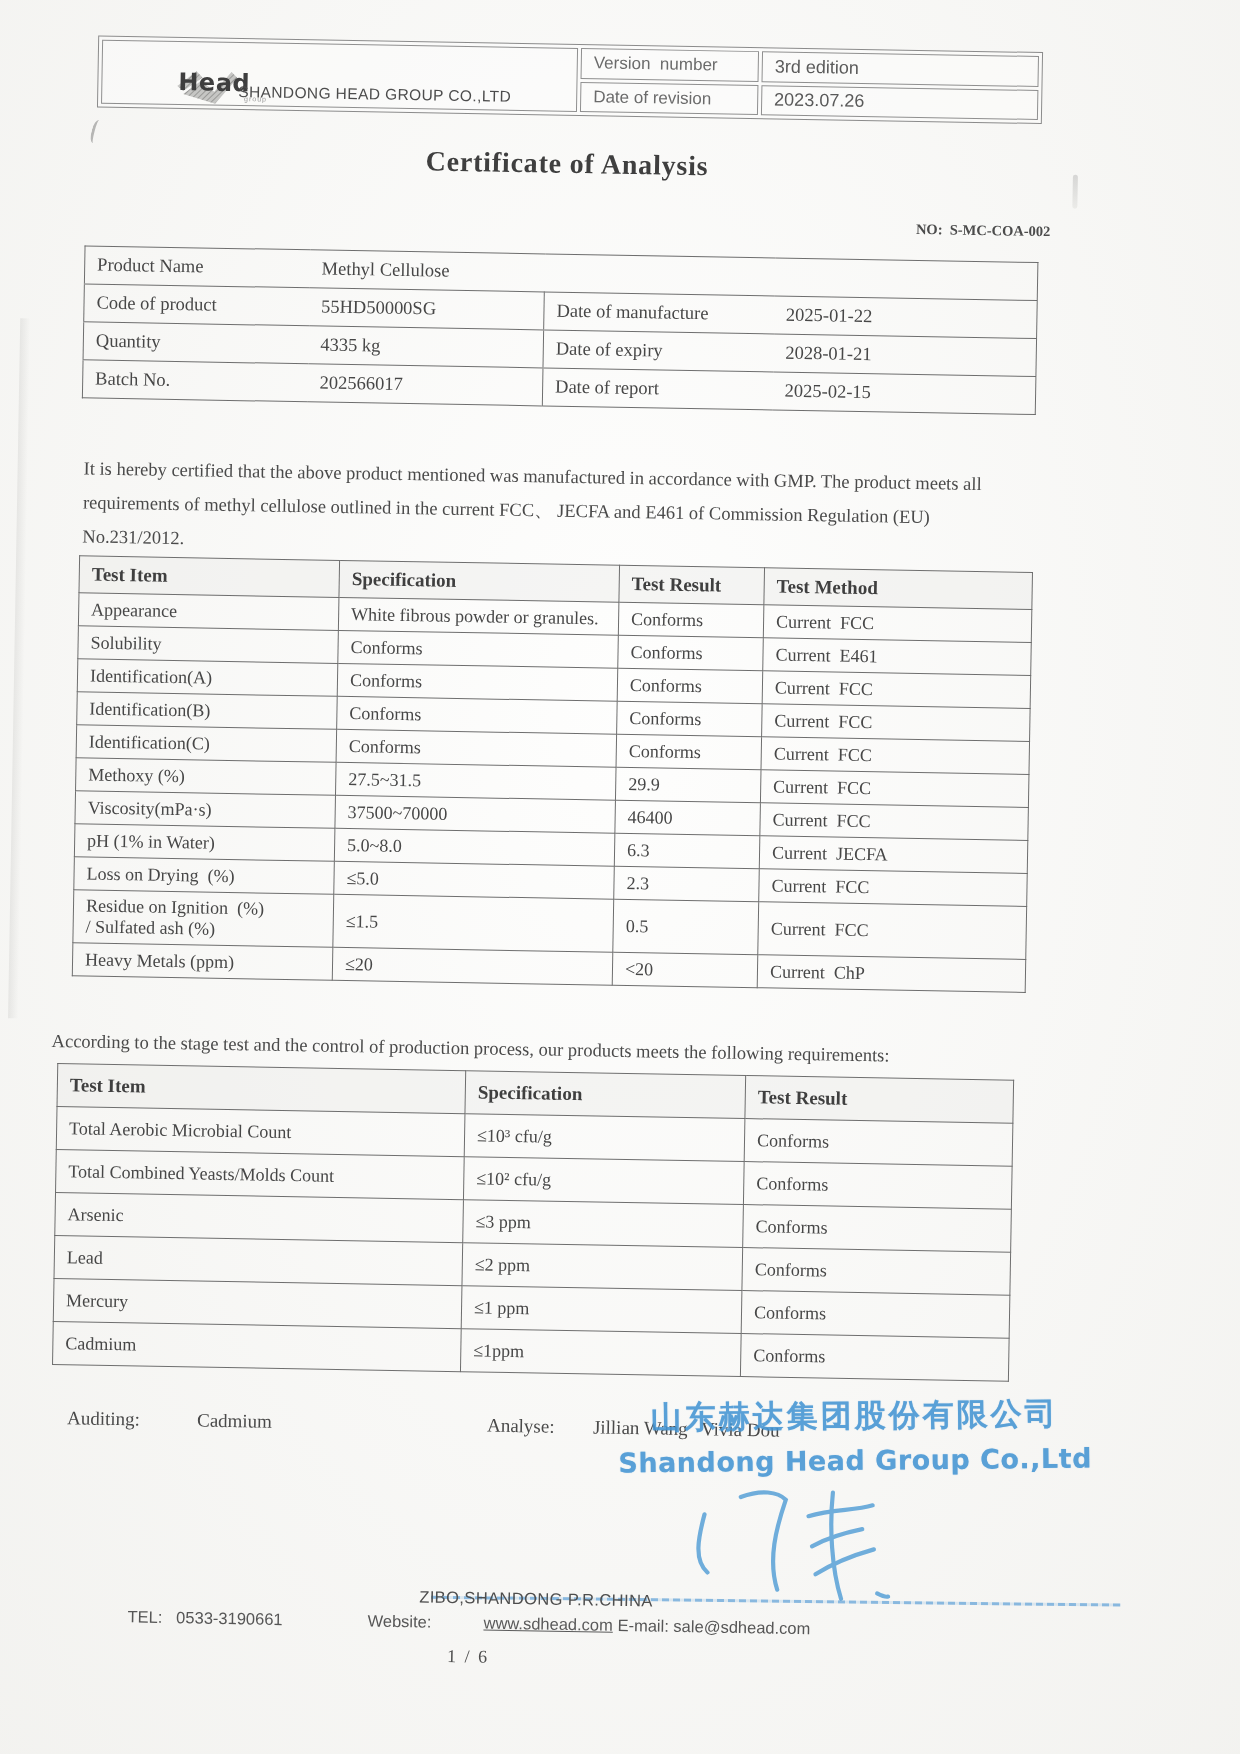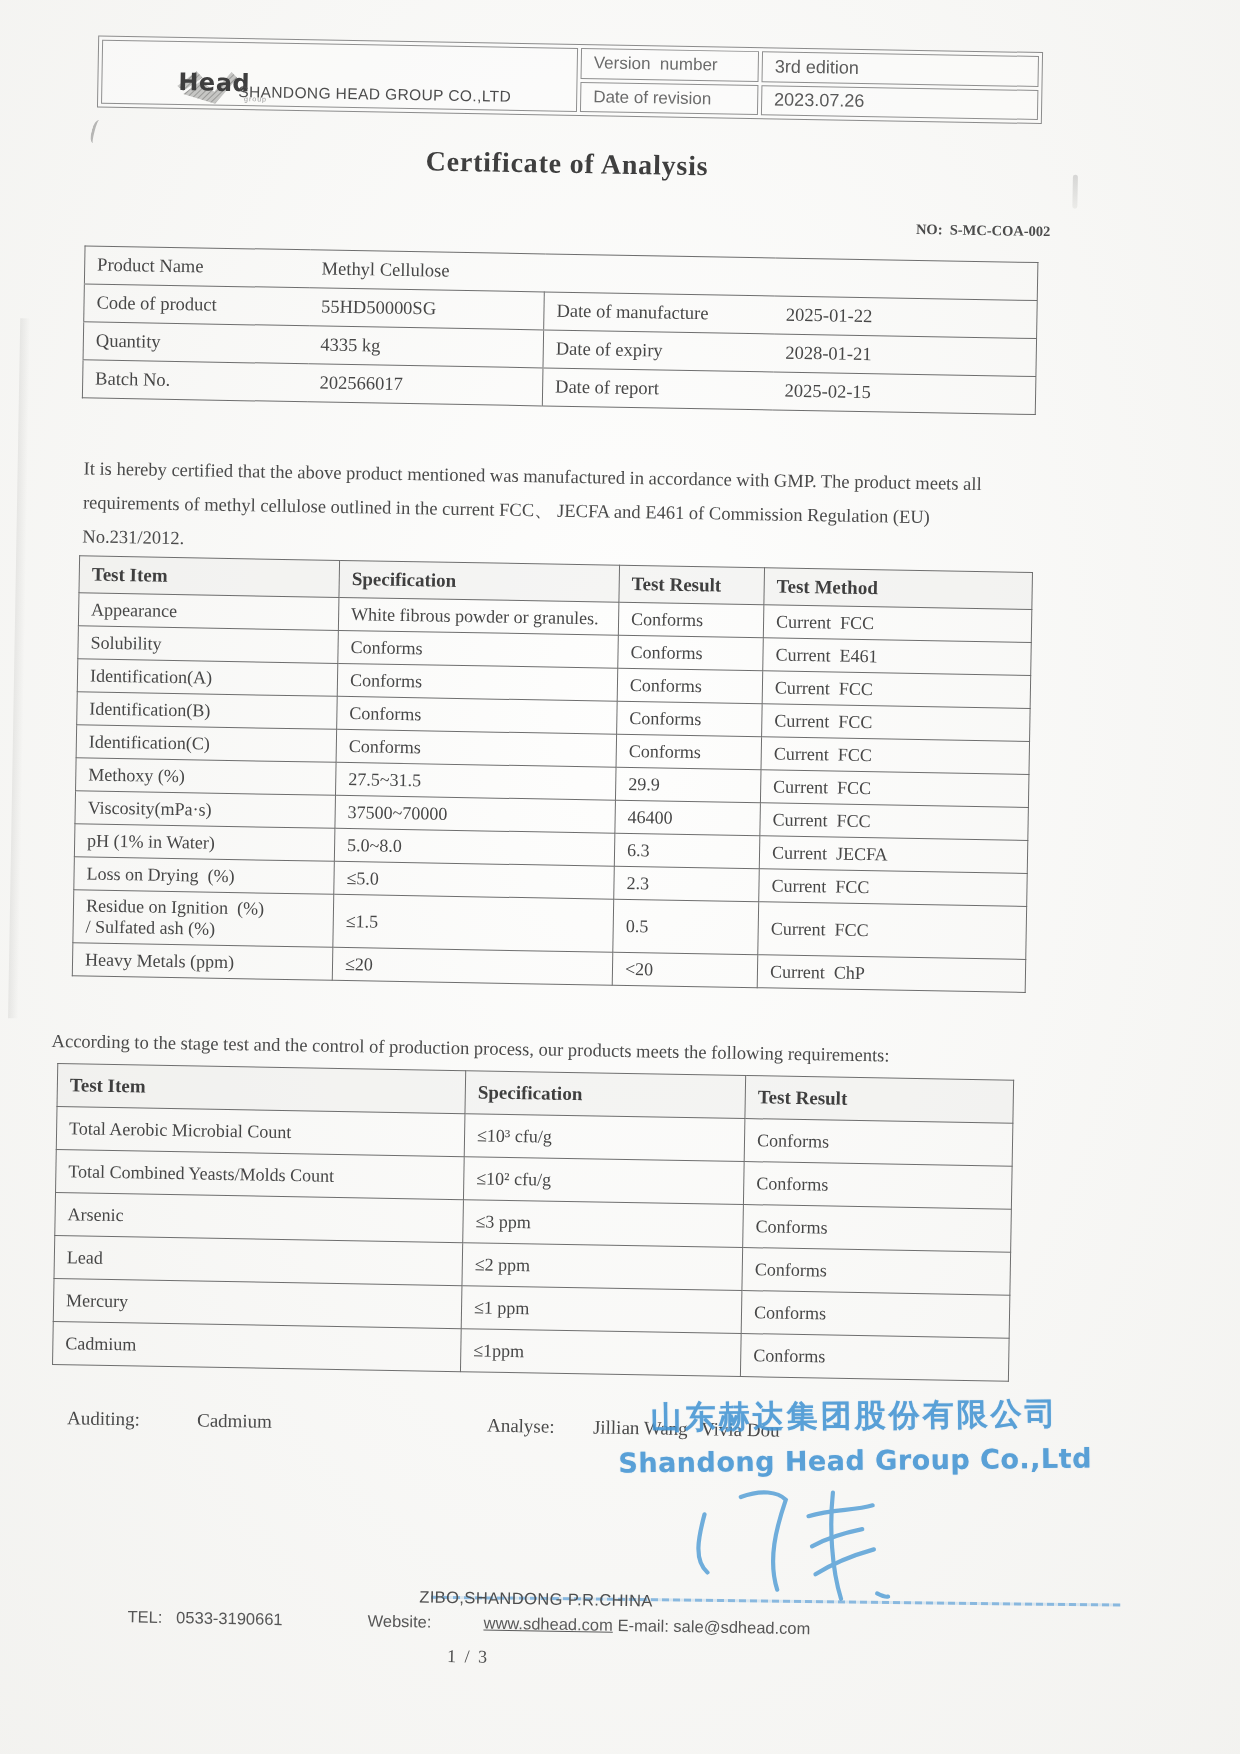--- a/index.html
+++ b/index.html
@@ -323,19 +323,19 @@
     </svg>
     <div class="blue-scribble"></div>
 
     <div class="footer-address">ZIBO,SHANDONG  P.R.CHINA</div>
     <div class="footer-contacts">
       <span class="f-tel">TEL:   0533-3190661</span>
       <span class="f-web-label">Website:</span>
       <span class="f-web-link">www.sdhead.com</span>
       <span class="f-email">E-mail: sale@sdhead.com</span>
     </div>
-    <div class="page-num">1 / 3</div>
+    <div class="page-num">1 / 6</div>
 
     <div class="mark1"></div>
     <div class="mark2"></div>
     <div class="fold"></div>
   </div>
 </div>
 
 </body></html>

